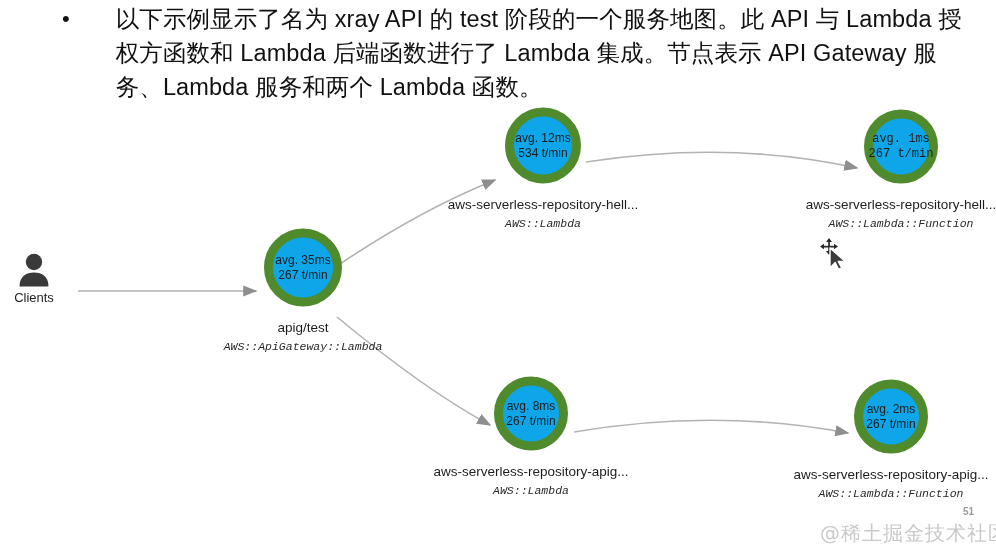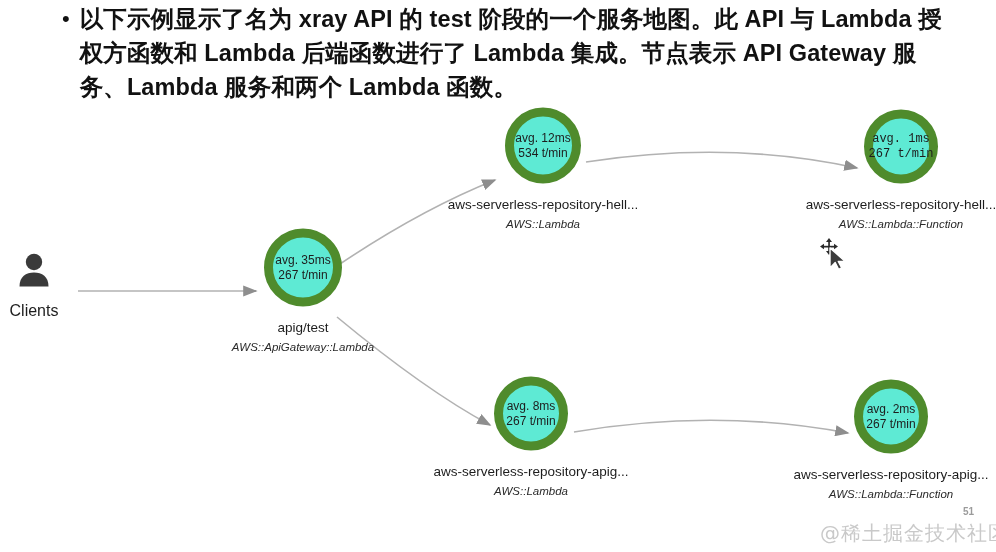--- a/index.html
+++ b/index.html
@@ -32,21 +32,22 @@
     font-size: 22px;
     line-height: 34px;
     color: #111;
     flex: 0 0 auto;
   }
   #caption .bullet-text {
     font-size: 23.5px;
     line-height: 34px;
     letter-spacing: 0.1px;
     color: #111;
-    font-weight: 700;
+    font-weight: 400;
+    margin-left: 36px;
   }
 
   
   #service-map {
     position: absolute;
     left: 0;
     top: 100px;
     width: 996px;
     height: 452px;
   }
@@ -66,38 +67,38 @@
     width: 52px;
     text-align: center;
   }
   #client-node .person-icon {
     width: 40px;
     height: 40px;
     margin: 0 auto;
     display: block;
   }
   #client-node .client-label {
-    font-size: 16px;
+    font-size: 13px;
     color: #1d1d1d;
-    margin-top: 12px;
+    margin-top: 0;
     white-space: nowrap;
   }
 
   
   .service-node {
     position: absolute;
     transform: translate(-50%, -50%);
     width: 230px;
     display: flex;
     flex-direction: column;
     align-items: center;
   }
   .node-ring {
     border-radius: 50%;
-    background: #5eead4;
+    background: #0ea5e9;
     box-sizing: border-box;
     display: flex;
     flex-direction: column;
     align-items: center;
     justify-content: center;
     border-style: solid;
     border-color: #4f8b2c;
   }
   .node-metric {
     font-size: 12px;
@@ -114,20 +115,21 @@
     text-align: center;
   }
   .node-type {
     margin-top: 4px;
     font-size: 11.5px;
     line-height: 14px;
     font-style: italic;
     color: #2a2a2a;
     white-space: nowrap;
     text-align: center;
+    font-family: Liberation Mono, monospace;
   }
 
   
   #cursor {
     position: absolute;
     left: 818px;
     top: 238px;
     width: 30px;
     height: 32px;
     pointer-events: none;

